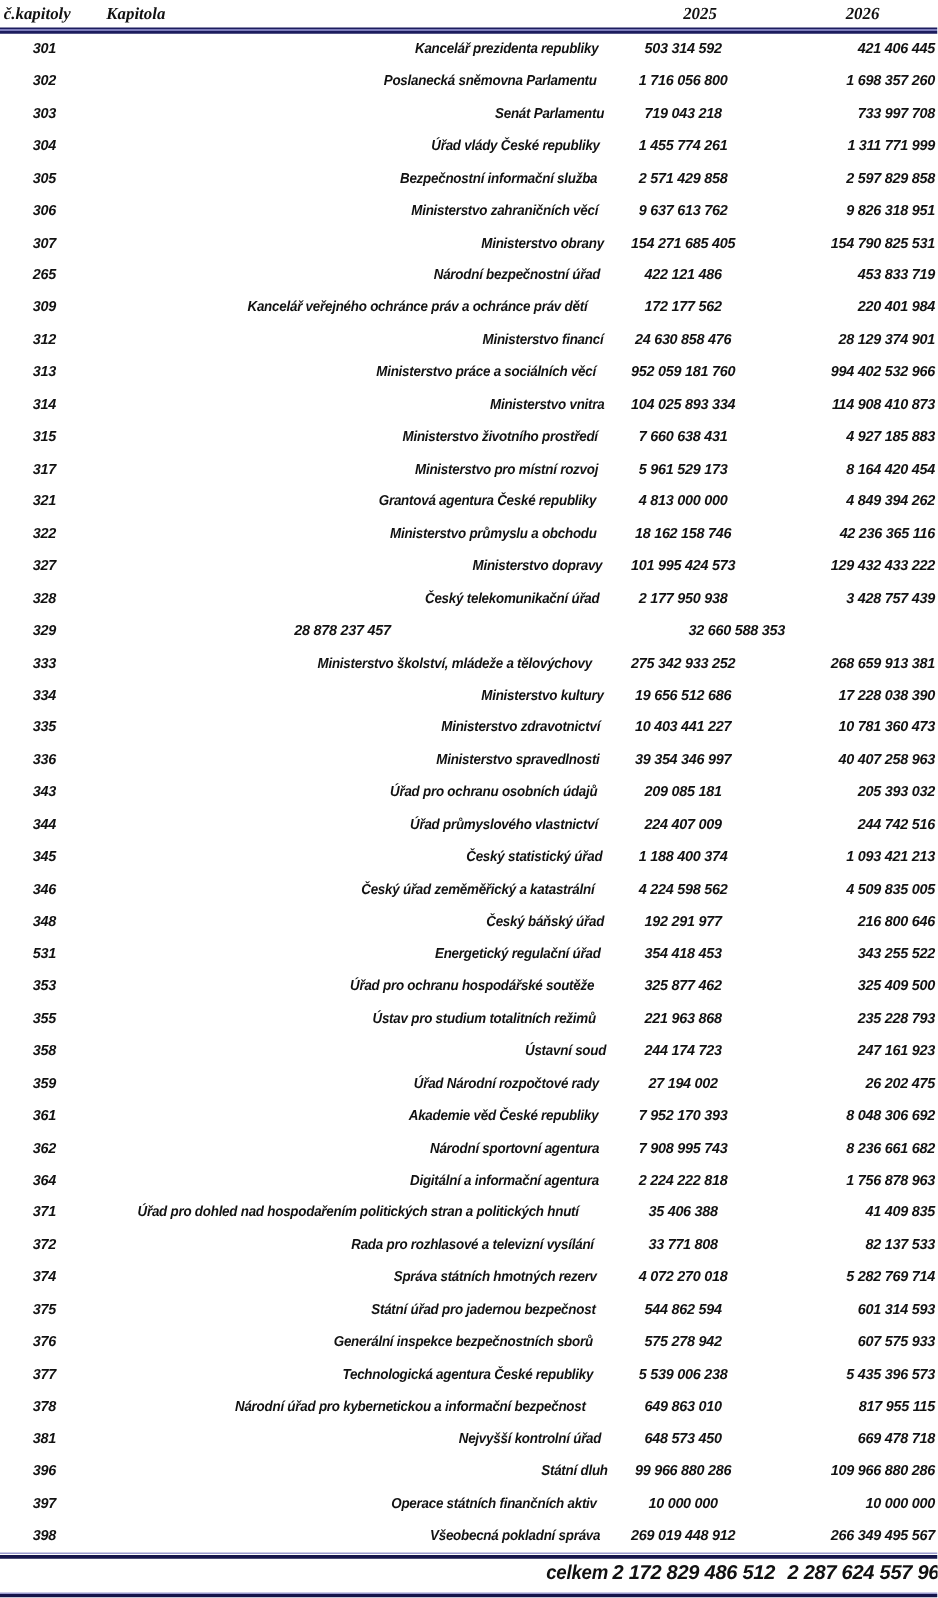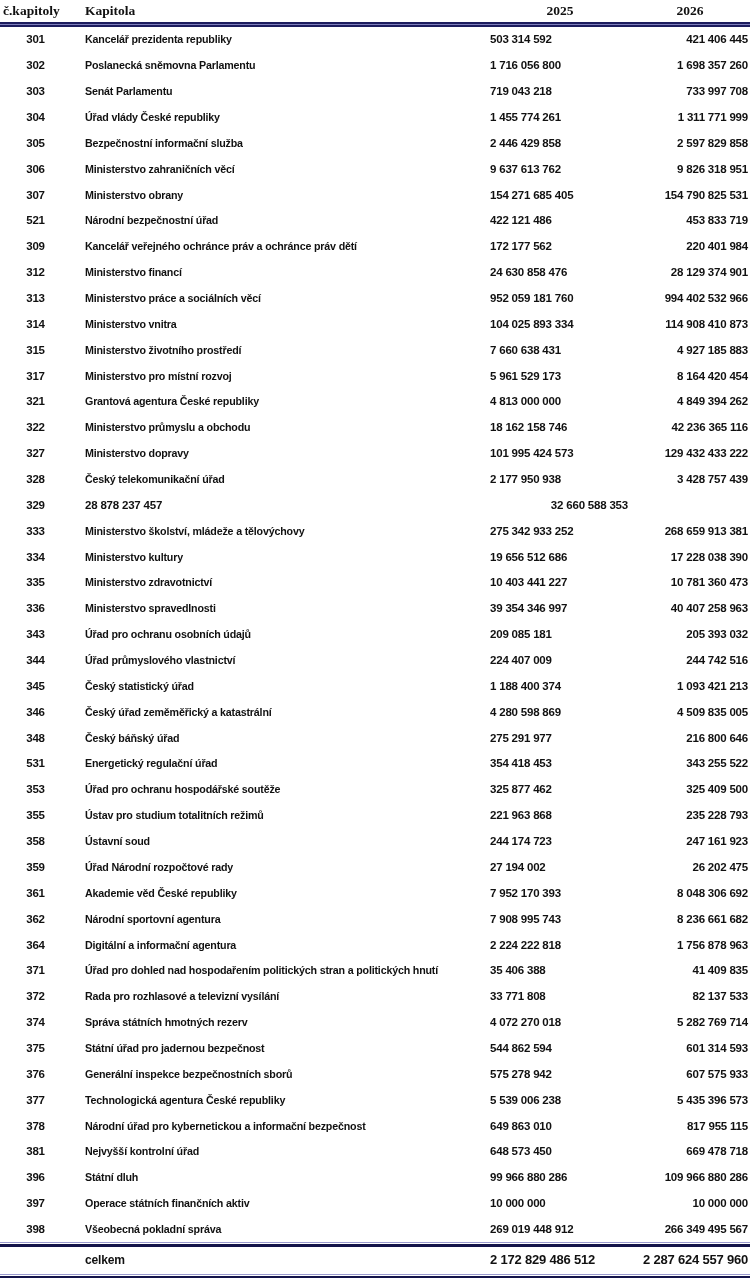--- a/index.html
+++ b/index.html
@@ -6,21 +6,21 @@
     --navy:#1c1c5e;
     --light:#8585bf;
     --ink:#111111;
   }
   html,body{margin:0;padding:0;background:#ffffff;}
   body{
     width:750px;height:1278px;overflow:hidden;
     font-family:"Liberation Sans", sans-serif;
     color:var(--ink);
   }
-  .tbl{width:750px;}
+  .tbl{width:750px;font-style:italic;}
   
   .hrow{
     display:grid;
     grid-template-columns:85px 405px 140px 120px;
     height:22px;
     align-items:center;
     font-family:"Liberation Serif", serif;
     font-weight:700;
     font-size:13.5px;
   }
@@ -39,38 +39,38 @@
     display:grid;
     grid-template-columns:85px 405px 140px 120px;
     height:25.87px;
     align-items:center;
     font-size:11.5px;
     font-weight:700;
     letter-spacing:-0.2px;
     white-space:nowrap;
   }
   .c-num{text-align:center;padding-right:14px;}
-  .c-name{text-align:left;overflow:visible;}
+  .c-name{text-align:right;overflow:visible;}
   .c-name span{display:inline-block;transform:scaleX(0.93);transform-origin:left center;}
-  .c-v1{text-align:left;padding-right:27px;}
+  .c-v1{text-align:center;padding-right:27px;}
   .c-v2{text-align:right;padding-right:2px;}
   
   .tsep{
     height:5px;
     background:linear-gradient(to bottom,
       #9a9ace 0 1px,
       #ffffff 1px 1.8px,
       #14144a 1.8px 5px);
   }
   .trow{
     display:grid;
     grid-template-columns:85px 405px 140px 120px;
     height:25px;
     align-items:center;
-    font-size:13px;
+    font-size:16px;
     font-weight:700;
     letter-spacing:-0.2px;
     white-space:nowrap;
   }
   .bsep{
     margin-top:2px;
     height:4px;
     background:linear-gradient(to bottom,
       #9a9ace 0 1px,
       #ffffff 1px 1.6px,
@@ -116,40 +116,40 @@
   <div class="drow">
     <div class="c-num">304</div>
     <div class="c-name"><span>Úřad vlády České republiky</span></div>
     <div class="c-v1">1 455 774 261</div>
     <div class="c-v2">1 311 771 999</div>
   </div>
 
   <div class="drow">
     <div class="c-num">305</div>
     <div class="c-name"><span>Bezpečnostní informační služba</span></div>
-    <div class="c-v1">2 446 429 858</div>
+    <div class="c-v1">2 571 429 858</div>
     <div class="c-v2">2 597 829 858</div>
   </div>
 
   <div class="drow">
     <div class="c-num">306</div>
     <div class="c-name"><span>Ministerstvo zahraničních věcí</span></div>
     <div class="c-v1">9 637 613 762</div>
     <div class="c-v2">9 826 318 951</div>
   </div>
 
   <div class="drow">
     <div class="c-num">307</div>
     <div class="c-name"><span>Ministerstvo obrany</span></div>
     <div class="c-v1">154 271 685 405</div>
     <div class="c-v2">154 790 825 531</div>
   </div>
 
   <div class="drow">
-    <div class="c-num">521</div>
+    <div class="c-num">265</div>
     <div class="c-name"><span>Národní bezpečnostní úřad</span></div>
     <div class="c-v1">422 121 486</div>
     <div class="c-v2">453 833 719</div>
   </div>
 
   <div class="drow">
     <div class="c-num">309</div>
     <div class="c-name"><span>Kancelář veřejného ochránce práv a ochránce práv dětí</span></div>
     <div class="c-v1">172 177 562</div>
     <div class="c-v2">220 401 984</div>
@@ -269,28 +269,28 @@
   <div class="drow">
     <div class="c-num">345</div>
     <div class="c-name"><span>Český statistický úřad</span></div>
     <div class="c-v1">1 188 400 374</div>
     <div class="c-v2">1 093 421 213</div>
   </div>
 
   <div class="drow">
     <div class="c-num">346</div>
     <div class="c-name"><span>Český úřad zeměměřický a katastrální</span></div>
-    <div class="c-v1">4 280 598 869</div>
+    <div class="c-v1">4 224 598 562</div>
     <div class="c-v2">4 509 835 005</div>
   </div>
 
   <div class="drow">
     <div class="c-num">348</div>
     <div class="c-name"><span>Český báňský úřad</span></div>
-    <div class="c-v1">275 291 977</div>
+    <div class="c-v1">192 291 977</div>
     <div class="c-v2">216 800 646</div>
   </div>
 
   <div class="drow">
     <div class="c-num">531</div>
     <div class="c-name"><span>Energetický regulační úřad</span></div>
     <div class="c-v1">354 418 453</div>
     <div class="c-v2">343 255 522</div>
   </div>
 

